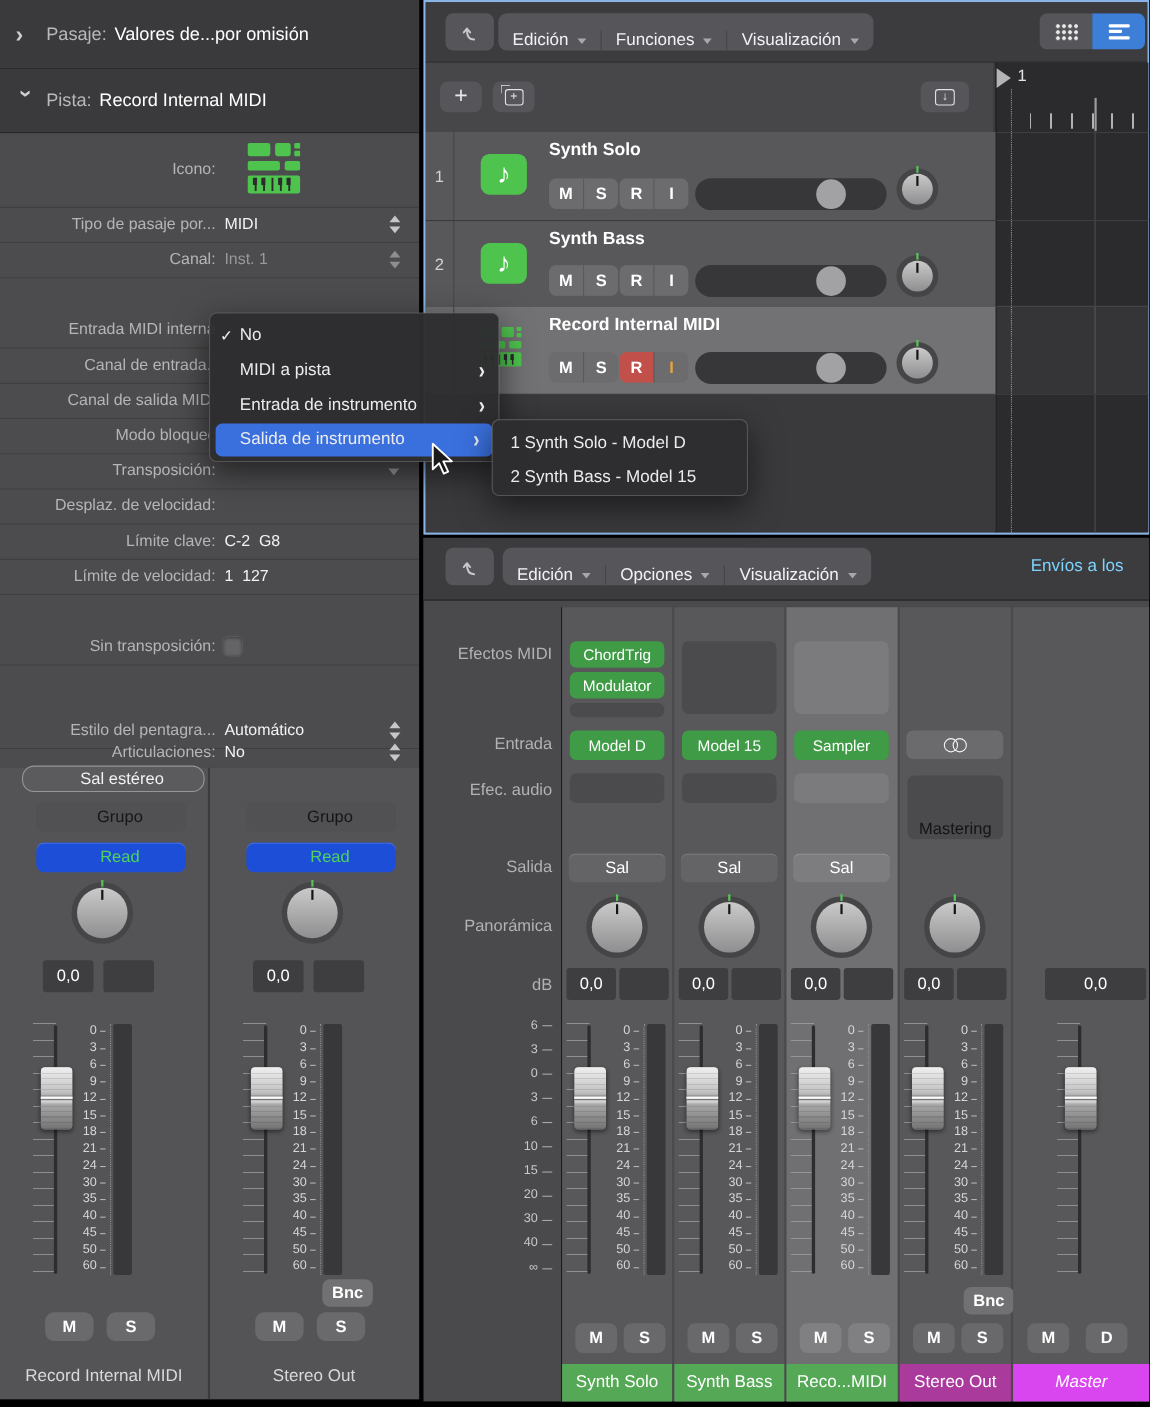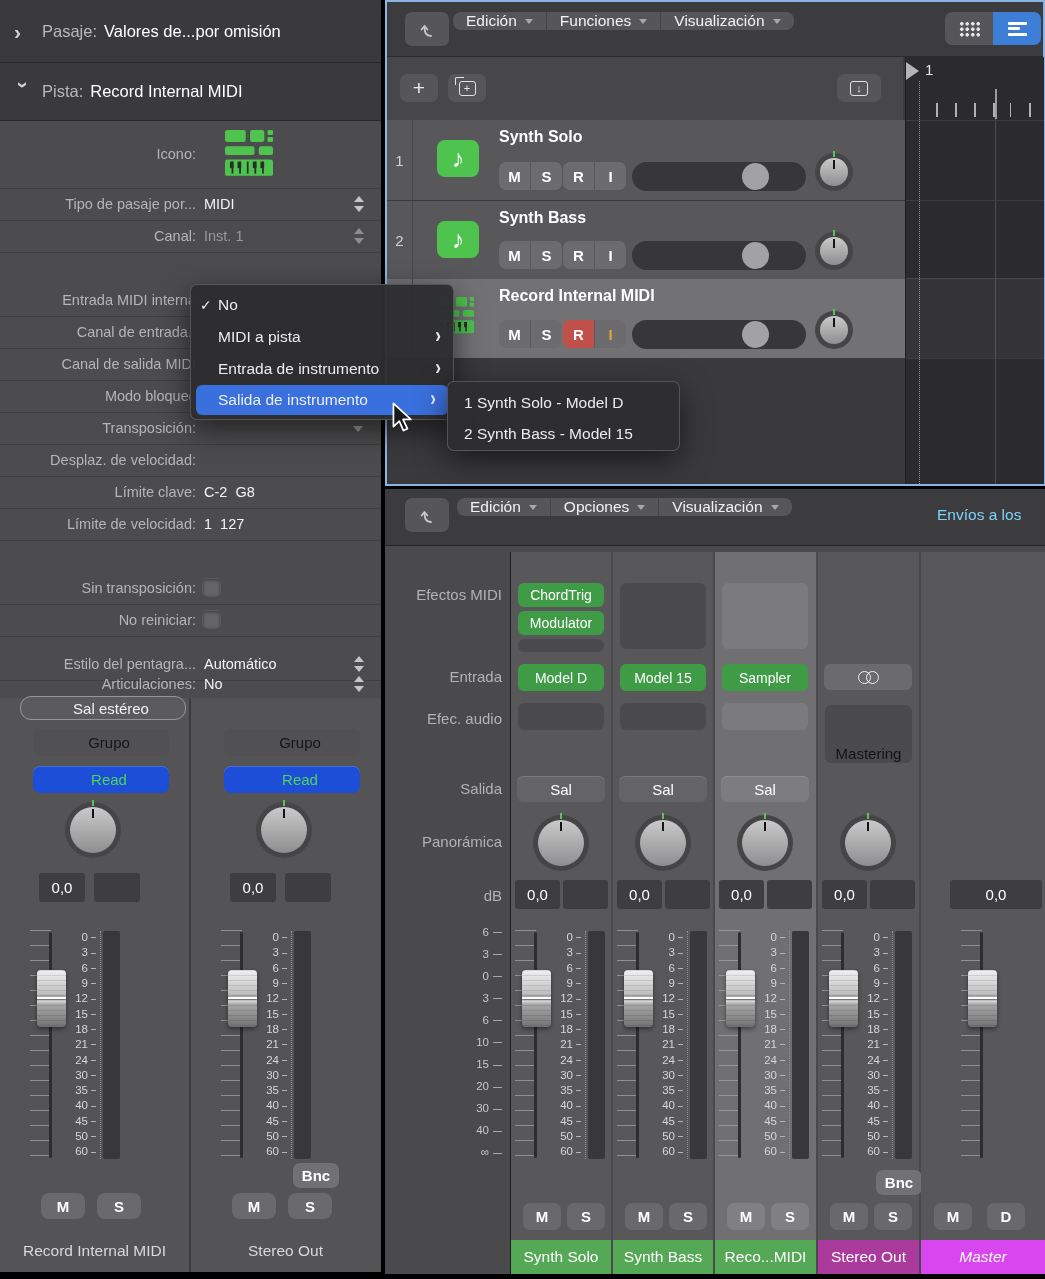--- a/index.html
+++ b/index.html
@@ -63,21 +63,21 @@
   .fscale{position:absolute;left:38px;top:6px;width:28px;height:226px;display:flex;flex-direction:column;
           justify-content:space-between;align-items:flex-end;}
   .fnum{font-size:11.5px;color:#d6d6d8;line-height:1;display:flex;align-items:center;gap:3px;}
   .fnum::after{content:"";width:5px;height:1px;background:#b4b4b6;}
   .fmeter{position:absolute;left:73px;top:5px;width:17px;height:228px;background:#38383a;border-radius:2px;}
   .fmeter::before{content:"";position:absolute;left:-3px;top:0;height:100%;border-left:1px dotted #8e8e90;}
   
   #tracksPanel{left:385px;top:0;width:660px;height:486px;border:2px solid #8ab4e6;box-sizing:border-box;background:#3c3c3f;}
   #trkToolbar{left:0;top:0;width:656px;height:54px;background:#3c3c3f;border-bottom:1px solid #2c2c2e;}
   #trkToolbar2{left:0;top:55px;width:516px;height:63px;background:#47474a;}
-  .mgroup{position:absolute;display:flex;height:18px;background:#56565a;border-radius:8px;align-items:center;}
+  .mgroup{position:absolute;display:flex;height:34px;background:#56565a;border-radius:8px;align-items:flex-end;}
   .mitem{display:flex;align-items:center;gap:8px;padding:0 13px;font-size:15.5px;color:#f2f2f4;}
   .mitem+.mitem{border-left:1px solid #454548;}
   .mchev{width:0;height:0;border-left:4.5px solid transparent;border-right:4.5px solid transparent;border-top:5px solid #a8a8aa;}
   .sqbtn{position:absolute;background:#56565a;border-radius:7px;display:flex;align-items:center;justify-content:center;color:#e8e8ea;}
   .seg{position:absolute;display:flex;border-radius:7px;overflow:hidden;height:33px;}
   .seg>div{width:48px;display:flex;align-items:center;justify-content:center;}
   .seg .g{background:#56565a;}
   .seg .b{background:#3d7fd6;}
   .gridicon{width:21px;height:16px;background-image:radial-gradient(circle,#ececee 1.6px,transparent 1.9px);background-size:5.5px 5.5px;}
   .listicon div{height:3px;background:#fff;border-radius:1px;margin:2.5px 0;}
@@ -226,24 +226,20 @@
       <div class="pvalue">C-2  G8</div>
     </div>
     <div class="prow abs" style="top:508px;">
       <div class="plabel">Límite de velocidad:</div>
       <div class="pvalue">1  127</div>
     </div>
     <div class="prow abs" style="top:572px;">
       <div class="plabel">Sin transposición:</div>
       <span class="cbx"></span>
     </div>
-    <div class="prow abs" style="top:604px;">
-      <div class="plabel">No reiniciar:</div>
-      <span class="cbx"></span>
-    </div>
     <div class="prow abs" style="top:636px;margin-top:12px;">
       <div class="plabel">Estilo del pentagra...</div>
       <div class="pvalue">Automático</div>
       <span class="stepper">
           <i class="u"></i>
           <i class="d"></i>
         </span>
     </div>
     <div class="prow abs" style="top:668px;height:30px;">
       <div class="plabel">Articulaciones:</div>

